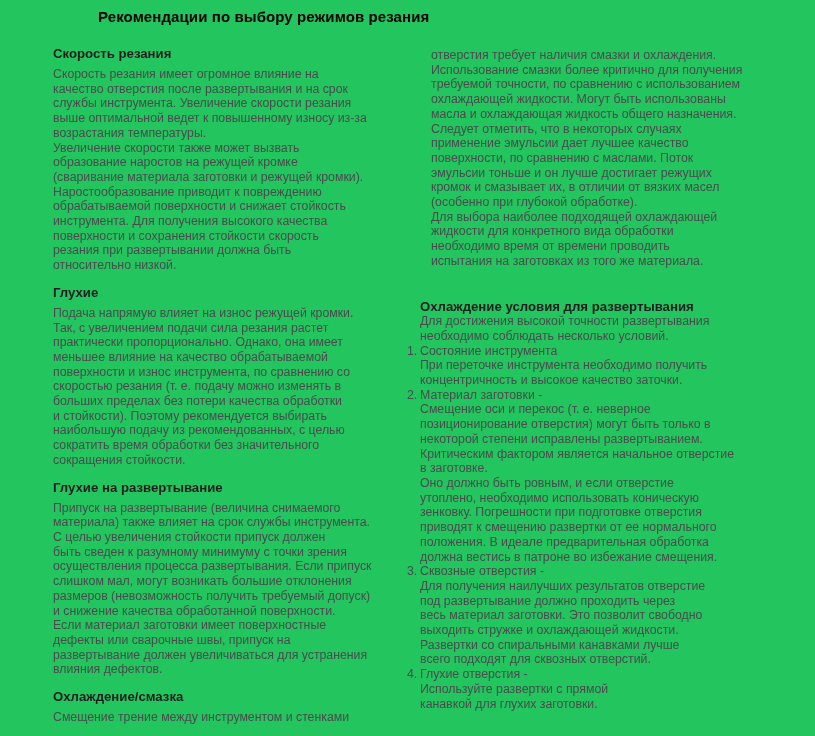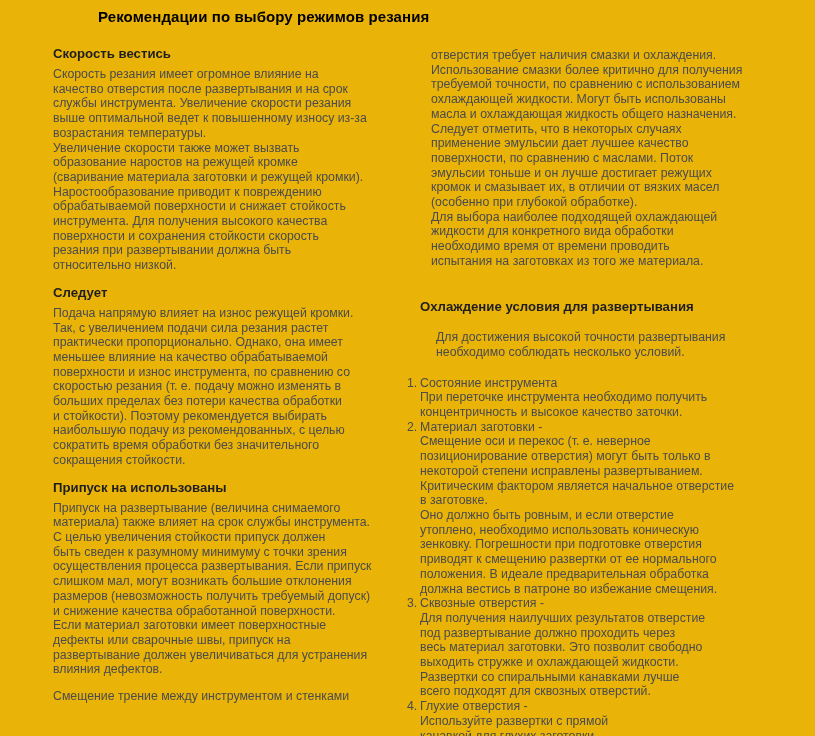--- a/index.html
+++ b/index.html
@@ -4,21 +4,21 @@
 <style>
   html, body {
     margin: 0;
     padding: 0;
     background: #ffffff;
   }
   .page {
     position: relative;
     width: 815px;
     height: 736px;
-    background: #eab308;
+    background: #22c55e;
     overflow: hidden;
     font-family: "Liberation Sans", "DejaVu Sans", sans-serif;
   }
   .title {
     position: absolute;
     left: 98px;
     top: 8px;
     margin: 0;
     font-size: 15px;
     line-height: 18px;
@@ -53,21 +53,21 @@
   .continuation { margin-left: 24px; }
 
   .conditions {
     margin-top: 31px;
     margin-left: 13px;
   }
   .conditions h2 {
     margin: 0;
     line-height: 14.7px;
   }
-  .conditions .intro { margin: 16px; }
+  .conditions .intro { margin: 0; }
 
   .cond-list {
     list-style: none;
     margin: 0 0 0 -13px;
     padding: 0;
   }
   .cond-item {
     display: grid;
     grid-template-columns: 13px 1fr;
   }
@@ -76,66 +76,67 @@
 </style>
 </head>
 <body>
 
 <div class="page">
 
   <h1 class="title">Рекомендации по выбору режимов резания</h1>
 
   <div class="col col-left">
     <section>
-      <h2>Скорость вестись</h2>
+      <h2>Скорость резания</h2>
       <p>Скорость резания имеет огромное влияние на
 качество отверстия после развертывания и на срок
 службы инструмента. Увеличение скорости резания
 выше оптимальной ведет к повышенному износу из-за
 возрастания температуры.
 Увеличение скорости также может вызвать
 образование наростов на режущей кромке
 (сваривание материала заготовки и режущей кромки).
 Наростообразование приводит к повреждению
 обрабатываемой поверхности и снижает стойкость
 инструмента. Для получения высокого качества
 поверхности и сохранения стойкости скорость
 резания при развертывании должна быть
 относительно низкой.</p>
     </section>
     <section>
-      <h2>Следует</h2>
+      <h2>Глухие</h2>
       <p>Подача напрямую влияет на износ режущей кромки.
 Так, с увеличением подачи сила резания растет
 практически пропорционально. Однако, она имеет
 меньшее влияние на качество обрабатываемой
 поверхности и износ инструмента, по сравнению со
 скоростью резания (т. е. подачу можно изменять в
 больших пределах без потери качества обработки
 и стойкости). Поэтому рекомендуется выбирать
 наибольшую подачу из рекомендованных, с целью
 сократить время обработки без значительного
 сокращения стойкости.</p>
     </section>
     <section>
-      <h2>Припуск на использованы</h2>
+      <h2>Глухие на развертывание</h2>
       <p>Припуск на развертывание (величина снимаемого
 материала) также влияет на срок службы инструмента.
 С целью увеличения стойкости припуск должен
 быть сведен к разумному минимуму с точки зрения
 осуществления процесса развертывания. Если припуск
 слишком мал, могут возникать большие отклонения
 размеров (невозможность получить требуемый допуск)
 и снижение качества обработанной поверхности.
 Если материал заготовки имеет поверхностные
 дефекты или сварочные швы, припуск на
 развертывание должен увеличиваться для устранения
 влияния дефектов.</p>
     </section>
     <section>
+      <h2>Охлаждение/смазка</h2>
       <p>Смещение трение между инструментом и стенками</p>
     </section>
   </div>
 
   <div class="col col-right">
     <p class="continuation">отверстия требует наличия смазки и охлаждения.
 Использование смазки более критично для получения
 требуемой точности, по сравнению с использованием
 охлаждающей жидкости. Могут быть использованы
 масла и охлаждающая жидкость общего назначения.

